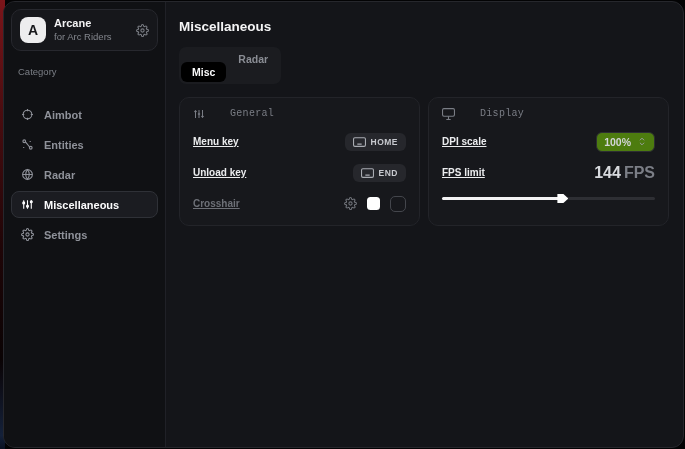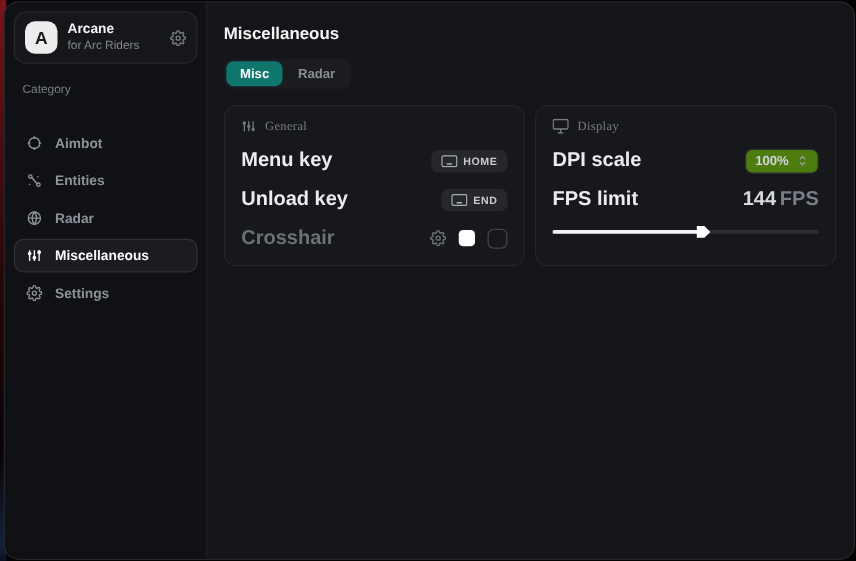--- a/index.html
+++ b/index.html
@@ -67,37 +67,37 @@
   .main { flex:1; padding:17px 14px 14px 13px; }
   .page-title { font-size:13.5px; font-weight:700; color:#f4f4f5; }
   .tabs {
     display:inline-flex; margin-top:13px; background:#1b1c20;
     border-radius:7px; padding:2px; gap:1px;
   }
   .tab {
     padding:4px 11px; border-radius:6px; font-size:10.5px; font-weight:600;
     color:#8a8d94; cursor:pointer;
   }
-  .tab.active { background:#0f766e; color:#fafafb; }
+  .tab.active { background:#000000; color:#fafafb;margin-top:13px; }
   .cards { display:flex; gap:8px; margin-top:13px; }
   .card {
     width:241px; background:#17181c; border:1px solid #232429;
     border-radius:10px; padding:10px 13px 12px;
   }
   .card-header {
-    display:flex; align-items:center; gap:7px;
-    color:#7a7d85; font-family:Liberation Serif, serif;
+    display:flex; align-items:flex-start; gap:25px;
+    color:#7a7d85; font-family:Liberation Mono, monospace;
     font-size:10px; letter-spacing:0.3px;
   }
   .card-header .cicon { display:flex; }
   .row {
     margin-top:12px; height:19px;
     display:flex; justify-content:space-between; align-items:center;
   }
-  .row-label { font-size:16px; font-weight:700; color:#ebecee; }
+  .row-label { font-size:10px; font-weight:700; color:#ebecee;text-decoration:underline; }
   .row-label.disabled { color:#6d7077; }
   .keybind {
     display:flex; align-items:center; gap:5px;
     background:#26272c; border-radius:6px; padding:4px 8px;
     color:#c8cacf; font-size:8.5px; font-weight:700; letter-spacing:0.5px;
     cursor:pointer;
   }
   .keybind .kicon { display:flex; color:#a9acb2; }
   .crosshair-controls { display:flex; align-items:center; gap:10px; }
   .mini-gear { display:flex; color:#6f7279; cursor:pointer; }

